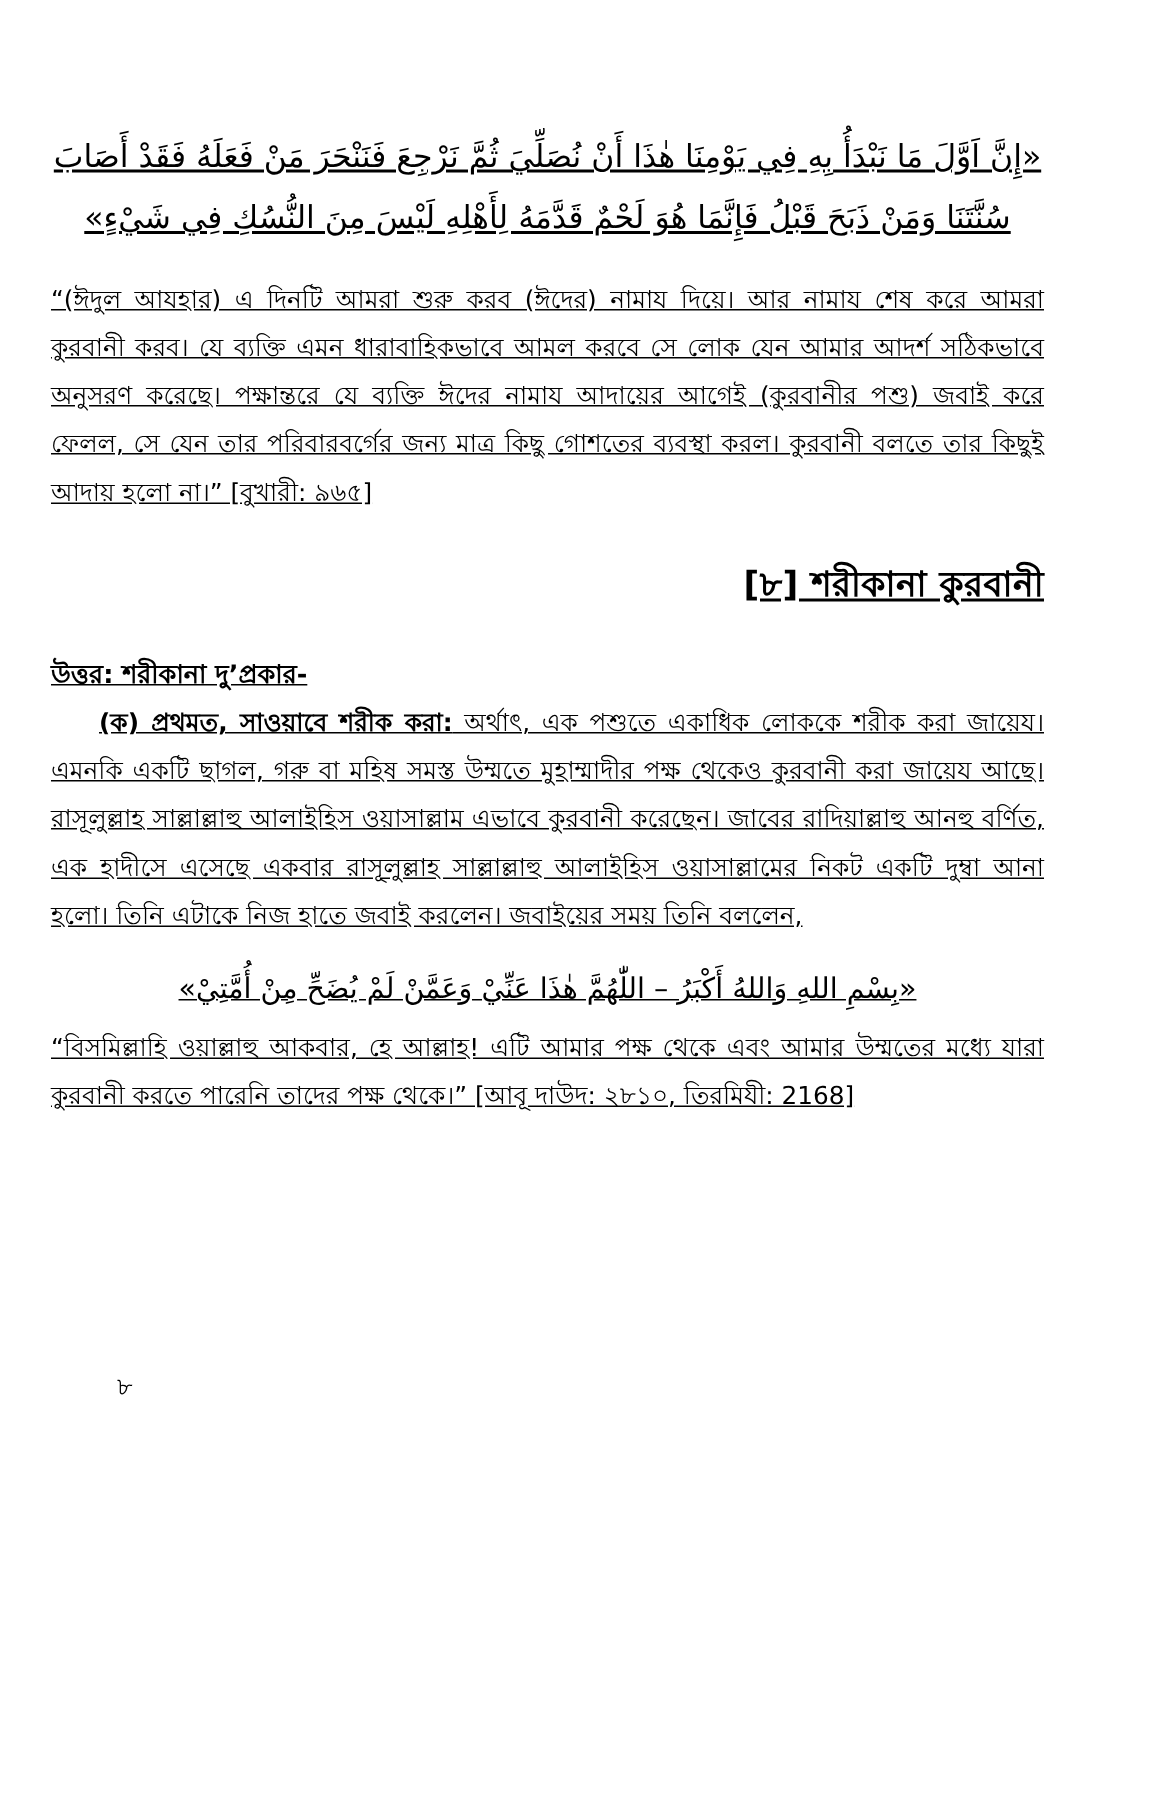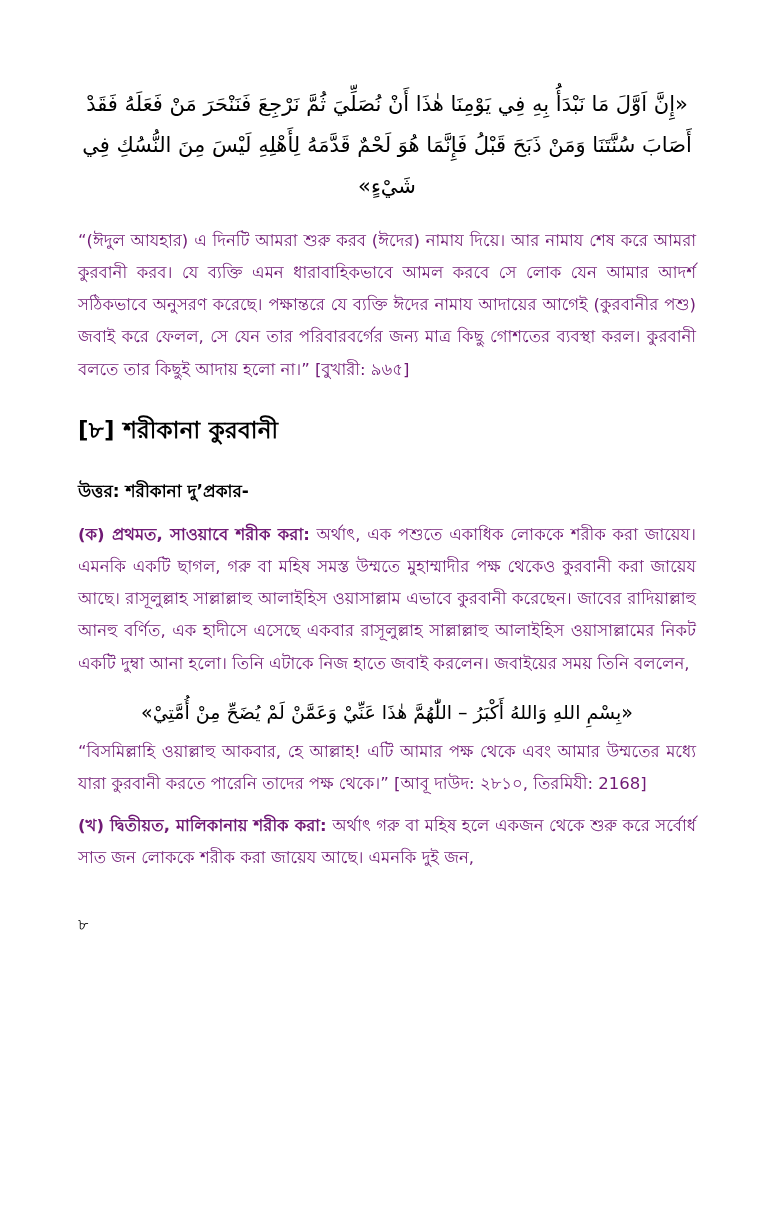--- a/index.html
+++ b/index.html
@@ -13,21 +13,22 @@
     font-family: "Liberation Sans", sans-serif;
     color: #000000;
     position: relative;
     overflow: hidden;
   }
   .page {
     position: relative;
     width: 774px;
     height: 1001px;
     box-sizing: border-box;
-    padding: 72px 78px 0 78px;
+    padding: 72px 78px 0 34px;
+    text-decoration: underline;
   }
 
   
   .arabic {
     direction: rtl;
     text-align: center;
     font-family: "DejaVu Sans", sans-serif;
     font-size: 21px;
     line-height: 1.95;
     letter-spacing: 0.2px;
@@ -44,32 +45,32 @@
     line-height: 1.9;
   }
 
   
   .bn {
     font-family: "DejaVu Sans", sans-serif;
     font-size: 16.5px;
     line-height: 1.95;
     text-align: justify;
     text-justify: inter-word;
-    color: #701a75;
+    color: #000000;
   }
   .bn p {
     margin: 0 0 4px 0;
   }
   .translation {
     margin-bottom: 10px;
   }
 
   
   .section-heading {
-    text-align: left;
+    text-align: right;
     font-family: "DejaVu Sans", sans-serif;
     font-size: 23px;
     font-weight: bold;
     margin: 26px 0 24px 0;
     letter-spacing: 0.3px;
   }
 
   
   .question {
     font-family: "DejaVu Sans", sans-serif;
@@ -77,27 +78,27 @@
     font-weight: bold;
     line-height: 1.85;
     text-align: justify;
     margin-bottom: 14px;
   }
   .answer-lead {
     font-family: "DejaVu Sans", sans-serif;
     font-size: 17px;
     font-weight: bold;
     line-height: 1.9;
-    margin-bottom: 12px;
   }
   .para {
     margin-bottom: 12px;
   }
   .lead {
     font-weight: bold;
+    margin-left: 32px;
   }
 
   
   .footer {
     position: absolute;
     left: 78px;
     right: 78px;
     bottom: 62px;
     display: flex;
     align-items: flex-end;
@@ -131,21 +132,18 @@
   <div class="bn para">
     <span class="lead">(ক) প্রথমত, সাওয়াবে শরীক করা:</span><span> অর্থাৎ, এক পশুতে একাধিক লোককে শরীক করা জায়েয। এমনকি একটি ছাগল, গরু বা মহিষ সমস্ত উম্মতে মুহাম্মাদীর পক্ষ থেকেও কুরবানী করা জায়েয আছে। রাসূলুল্লাহ সাল্লাল্লাহু আলাইহিস ওয়াসাল্লাম এভাবে কুরবানী করেছেন। জাবের রাদিয়াল্লাহু আনহু বর্ণিত, এক হাদীসে এসেছে একবার রাসূলুল্লাহ সাল্লাল্লাহু আলাইহিস ওয়াসাল্লামের নিকট একটি দুম্বা আনা হলো। তিনি এটাকে নিজ হাতে জবাই করলেন। জবাইয়ের সময় তিনি বললেন,</span>
   </div>
 
   <div class="arabic arabic-hadith-2">«بِسْمِ اللهِ وَاللهُ أَكْبَرُ – اللّٰهُمَّ هٰذَا عَنِّيْ وَعَمَّنْ لَمْ يُضَحِّ مِنْ أُمَّتِيْ»</div>
 
   <div class="bn translation">
     <p>“বিসমিল্লাহি ওয়াল্লাহু আকবার, হে আল্লাহ! এটি আমার পক্ষ থেকে এবং আমার উম্মতের মধ্যে যারা কুরবানী করতে পারেনি তাদের পক্ষ থেকে।” [আবূ দাউদ: ২৮১০, তিরমিযী: 2168]</p>
   </div>
 
-  <div class="bn para">
-    <span class="lead">(খ) দ্বিতীয়ত, মালিকানায় শরীক করা:</span><span> অর্থাৎ গরু বা মহিষ হলে একজন থেকে শুরু করে সর্বোর্ধ সাত জন লোককে শরীক করা জায়েয আছে। এমনকি দুই জন,</span>
-  </div>
 
   <div class="footer">
     <div class="footer-page-number">৮</div>
   </div>
 
 </div>
 
 </body></html>

